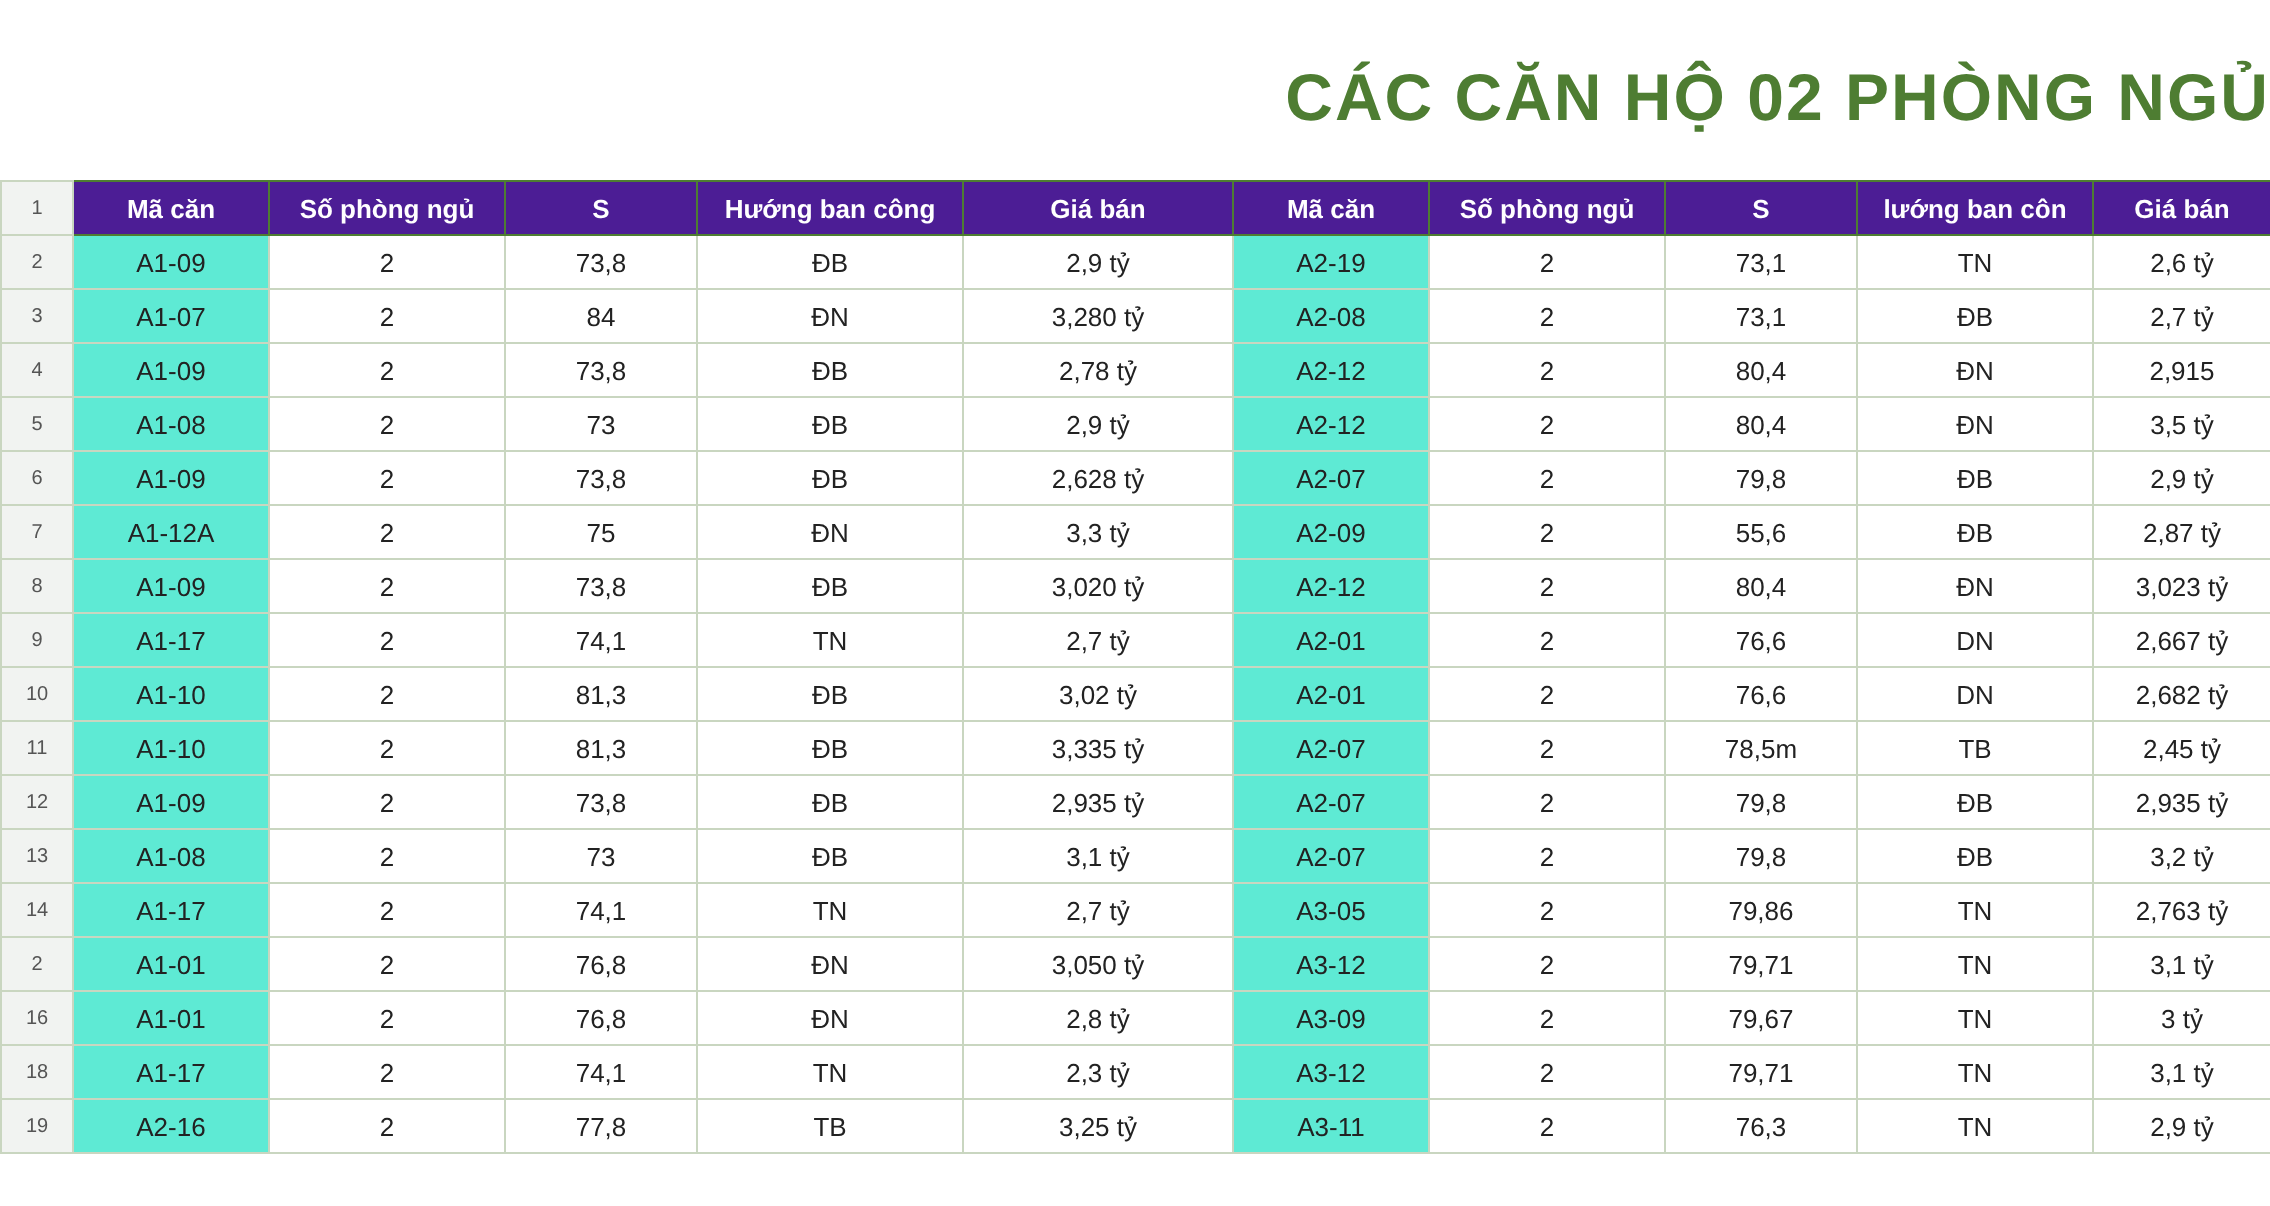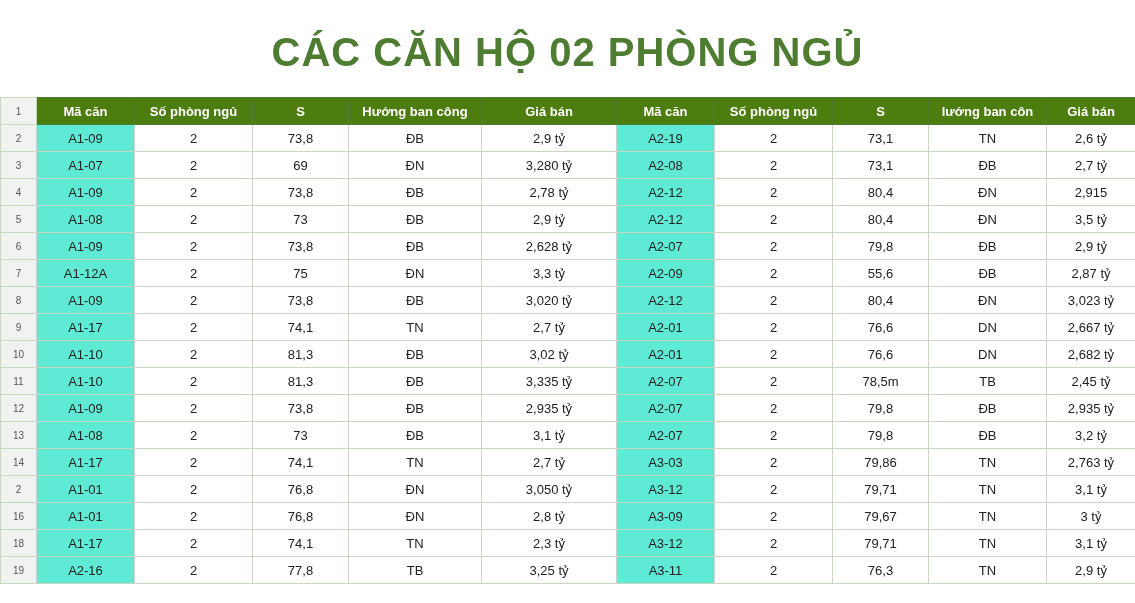--- a/index.html
+++ b/index.html
@@ -7,23 +7,23 @@
     padding: 0;
     background: #ffffff;
   }
   body {
     width: 1135px;
     height: 603px;
     font-family: "Liberation Sans", sans-serif;
     overflow: hidden;
   }
   #title {
-    text-align: center;
+    text-align: right;
     color: #4e7d32;
-    font-size: 40px;
+    font-size: 33px;
     font-weight: bold;
     letter-spacing: 1px;
     padding-top: 30px;
     padding-bottom: 22px;
     font-family: "Liberation Sans", sans-serif;
   }
   table.sheet {
     border-collapse: collapse;
     table-layout: fixed;
     width: 1135px;
@@ -41,21 +41,21 @@
   
   td.rownum {
     width: 36px;
     background: #f1f3f1;
     color: #555;
     font-size: 10px;
     border: 1px solid #d9d9d9;
   }
   
   tr.header td.hdr {
-    background: #4d7c0f;
+    background: #4c1d95;
     color: #ffffff;
     font-weight: bold;
     font-size: 13px;
     border: 1px solid #4e7d32;
   }
   
   col.c-ma     { width: 98px; }
   col.c-sp     { width: 118px; }
   col.c-s      { width: 96px; }
   col.c-huong  { width: 133px; }
@@ -118,21 +118,21 @@
         <td class="code">A2-19</td>
         <td class="plain">2</td>
         <td class="plain">73,1</td>
         <td class="plain">TN</td>
         <td class="plain">2,6 tỷ</td>
       </tr>
       <tr>
         <td class="rownum">3</td>
         <td class="code">A1-07</td>
         <td class="plain">2</td>
-        <td class="plain">69</td>
+        <td class="plain">84</td>
         <td class="plain">ĐN</td>
         <td class="plain">3,280 tỷ</td>
         <td class="code">A2-08</td>
         <td class="plain">2</td>
         <td class="plain">73,1</td>
         <td class="plain">ĐB</td>
         <td class="plain">2,7 tỷ</td>
       </tr>
       <tr>
         <td class="rownum">4</td>
@@ -264,21 +264,21 @@
         <td class="plain">ĐB</td>
         <td class="plain">3,2 tỷ</td>
       </tr>
       <tr>
         <td class="rownum">14</td>
         <td class="code">A1-17</td>
         <td class="plain">2</td>
         <td class="plain">74,1</td>
         <td class="plain">TN</td>
         <td class="plain">2,7 tỷ</td>
-        <td class="code">A3-03</td>
+        <td class="code">A3-05</td>
         <td class="plain">2</td>
         <td class="plain">79,86</td>
         <td class="plain">TN</td>
         <td class="plain">2,763 tỷ</td>
       </tr>
       <tr>
         <td class="rownum">2</td>
         <td class="code">A1-01</td>
         <td class="plain">2</td>
         <td class="plain">76,8</td>

